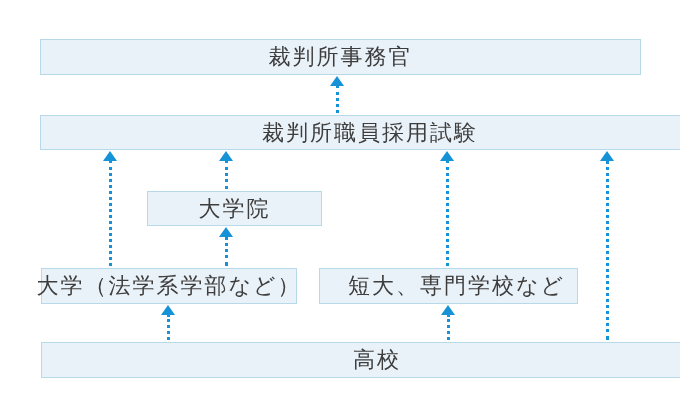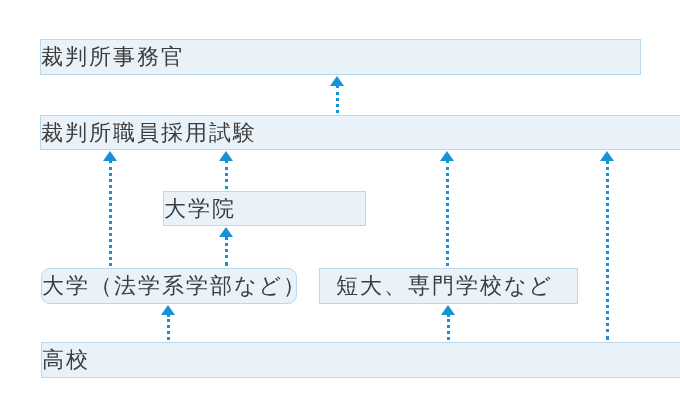--- a/index.html
+++ b/index.html
@@ -15,33 +15,34 @@
     font-family: "Liberation Sans", sans-serif;
     overflow: hidden;
   }
   .dbox {
     position: absolute;
     box-sizing: border-box;
     background: var(--box-fill, #eaf2f9);
     border: 1.5px solid var(--box-border, #b7d9ea);
     display: flex;
     align-items: center;
+    justify-content: center;
   }
   .dbox .lbl {
     font-size: 22px;
     letter-spacing: 2px;
     color: var(--text, #3d3d3d);
     white-space: nowrap;
     line-height: 1;
   }
   
   .box-court-clerk    { left: 40px;  top: 39px;  width: 601px; height: 36px; }
   .box-exam           { left: 40px;  top: 115px; width: 660px; height: 35px; }
-  .box-grad-school    { left: 163px; top: 191px; width: 203px; height: 35px; }
-  .box-university     { left: 41px;  top: 268px; width: 256px; height: 36px; border-radius: 9px; }
+  .box-grad-school    { left: 147px; top: 191px; width: 175px; height: 35px; }
+  .box-university     { left: 41px;  top: 268px; width: 256px; height: 36px; }
   .box-junior-college { left: 319px; top: 268px; width: 259px; height: 36px; padding-left: 16px; }
   .box-high-school    { left: 41px;  top: 342px; width: 672px; height: 36px; }
 
   
   .arrow {
     position: absolute;
     width: 14px;
   }
   .arrow .arrow-head {
     width: 0;

